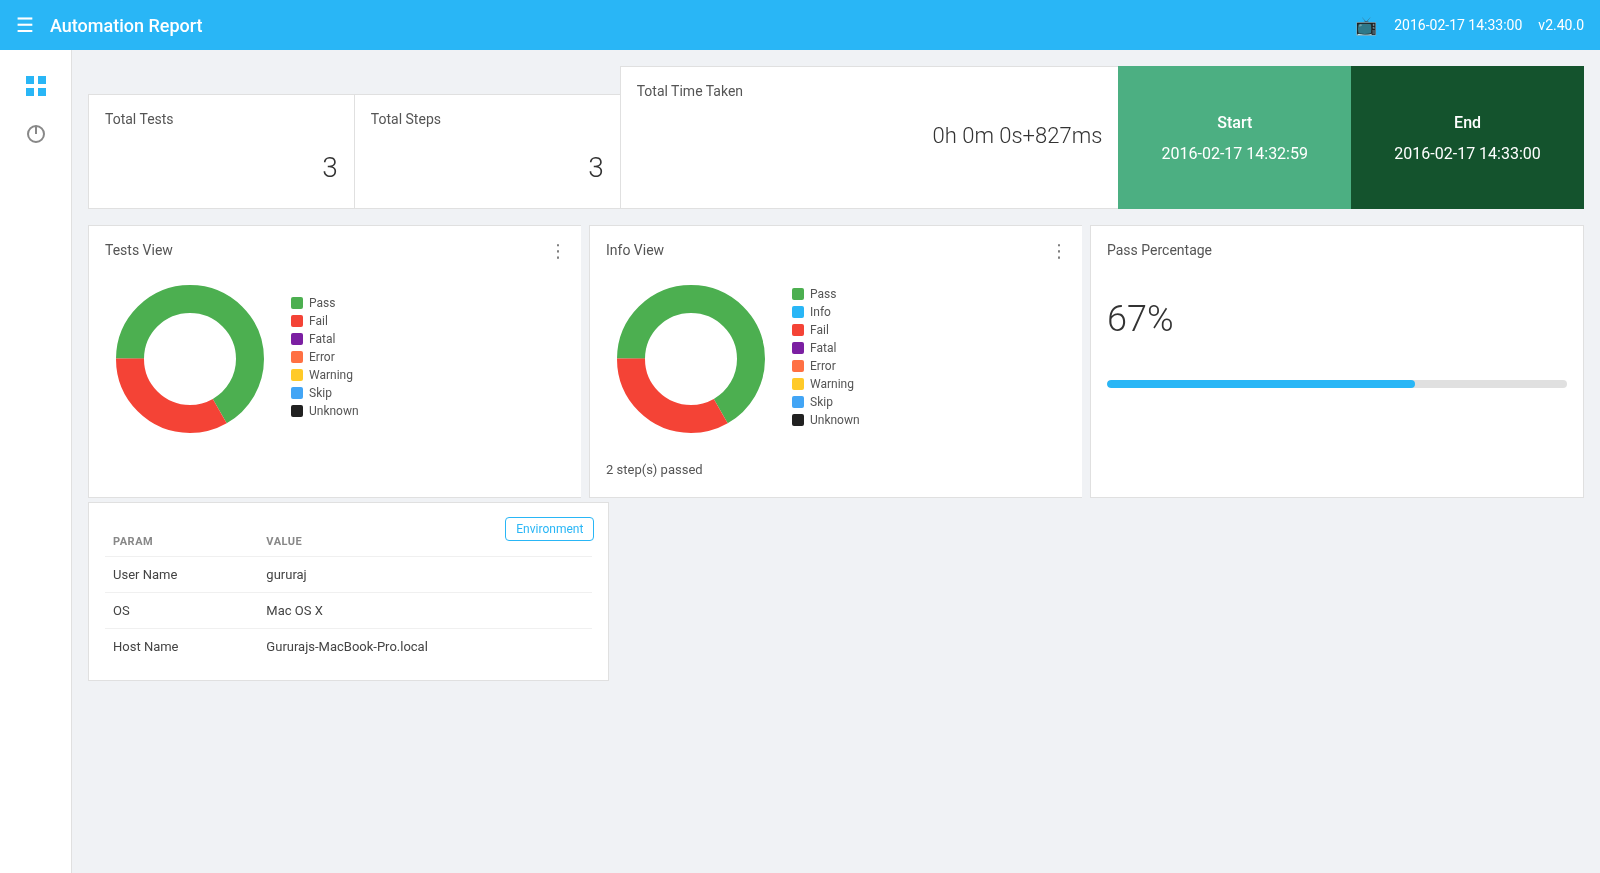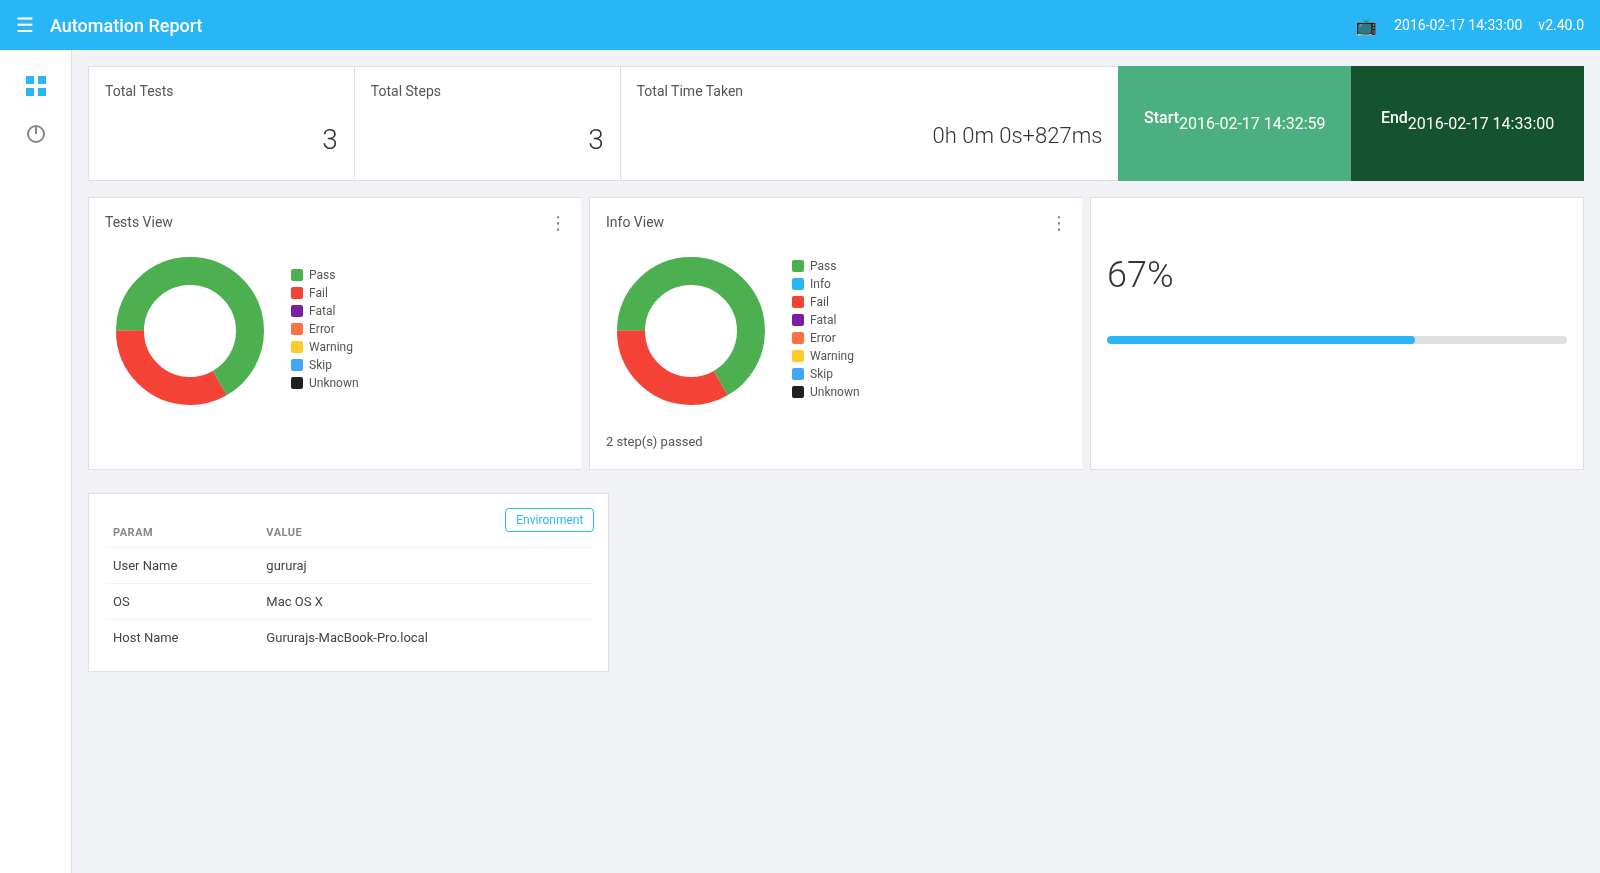--- a/index.html
+++ b/index.html
@@ -67,21 +67,21 @@
     .card {
       background: white;
       border: 1px solid #e0e0e0;
       padding: 16px;
     }
 
     .stat-card {
       flex: 1;
       min-width: 0;
     }
-    .stat-card:not(:last-child) { border-right: none; }
+    .stat-card:not(:last-child) { border-right: none; margin-top: 28px; }
 
     .stat-label {
       font-size: 14px;
       color: #555;
       margin-bottom: 8px;
     }
     .stat-value {
       font-size: 28px;
       font-weight: 300;
       color: #333;
@@ -100,35 +100,36 @@
     .datetime-card {
       flex: 2;
       display: flex;
       padding: 0;
       border: none;
       overflow: hidden;
     }
     .datetime-half {
       flex: 1;
       display: flex;
+      flex-direction: column;
       align-items: center;
       justify-content: center;
       padding: 12px;
       color: white;
     }
     .datetime-half.start { background: #4caf82; }
     .datetime-half.end { background: #14532d; }
     .datetime-label { font-size: 16px; font-weight: 500; margin-bottom: 12px; }
     .datetime-value { font-size: 16px; }
 
     
     .charts-row {
       display: flex;
       gap: 8px;
-      margin-bottom: 23px;
+      margin-bottom: 4px;
     }
     .chart-card {
       flex: 1;
       background: white;
       border: 1px solid #e0e0e0;
       padding: 16px;
       position: relative;
     }
     .chart-card:not(:last-child) { border-right: none; }
 
@@ -414,20 +415,21 @@
               <span>Unknown</span>
             </div>
           </div>
       </div>
       <div class="chart-footer">
         <div>2 step(s) passed</div>
       </div>
     </div>
 
     <div class="pass-card">
+      <div class="chart-title">Pass Percentage</div>
       <div class="pass-percentage">67%</div>
       <div class="progress-bar-container">
         <div class="progress-bar-fill" style="width: 67%"></div>
       </div>
     </div>
 
   </div>
 
   <div class="bottom-row">
 

